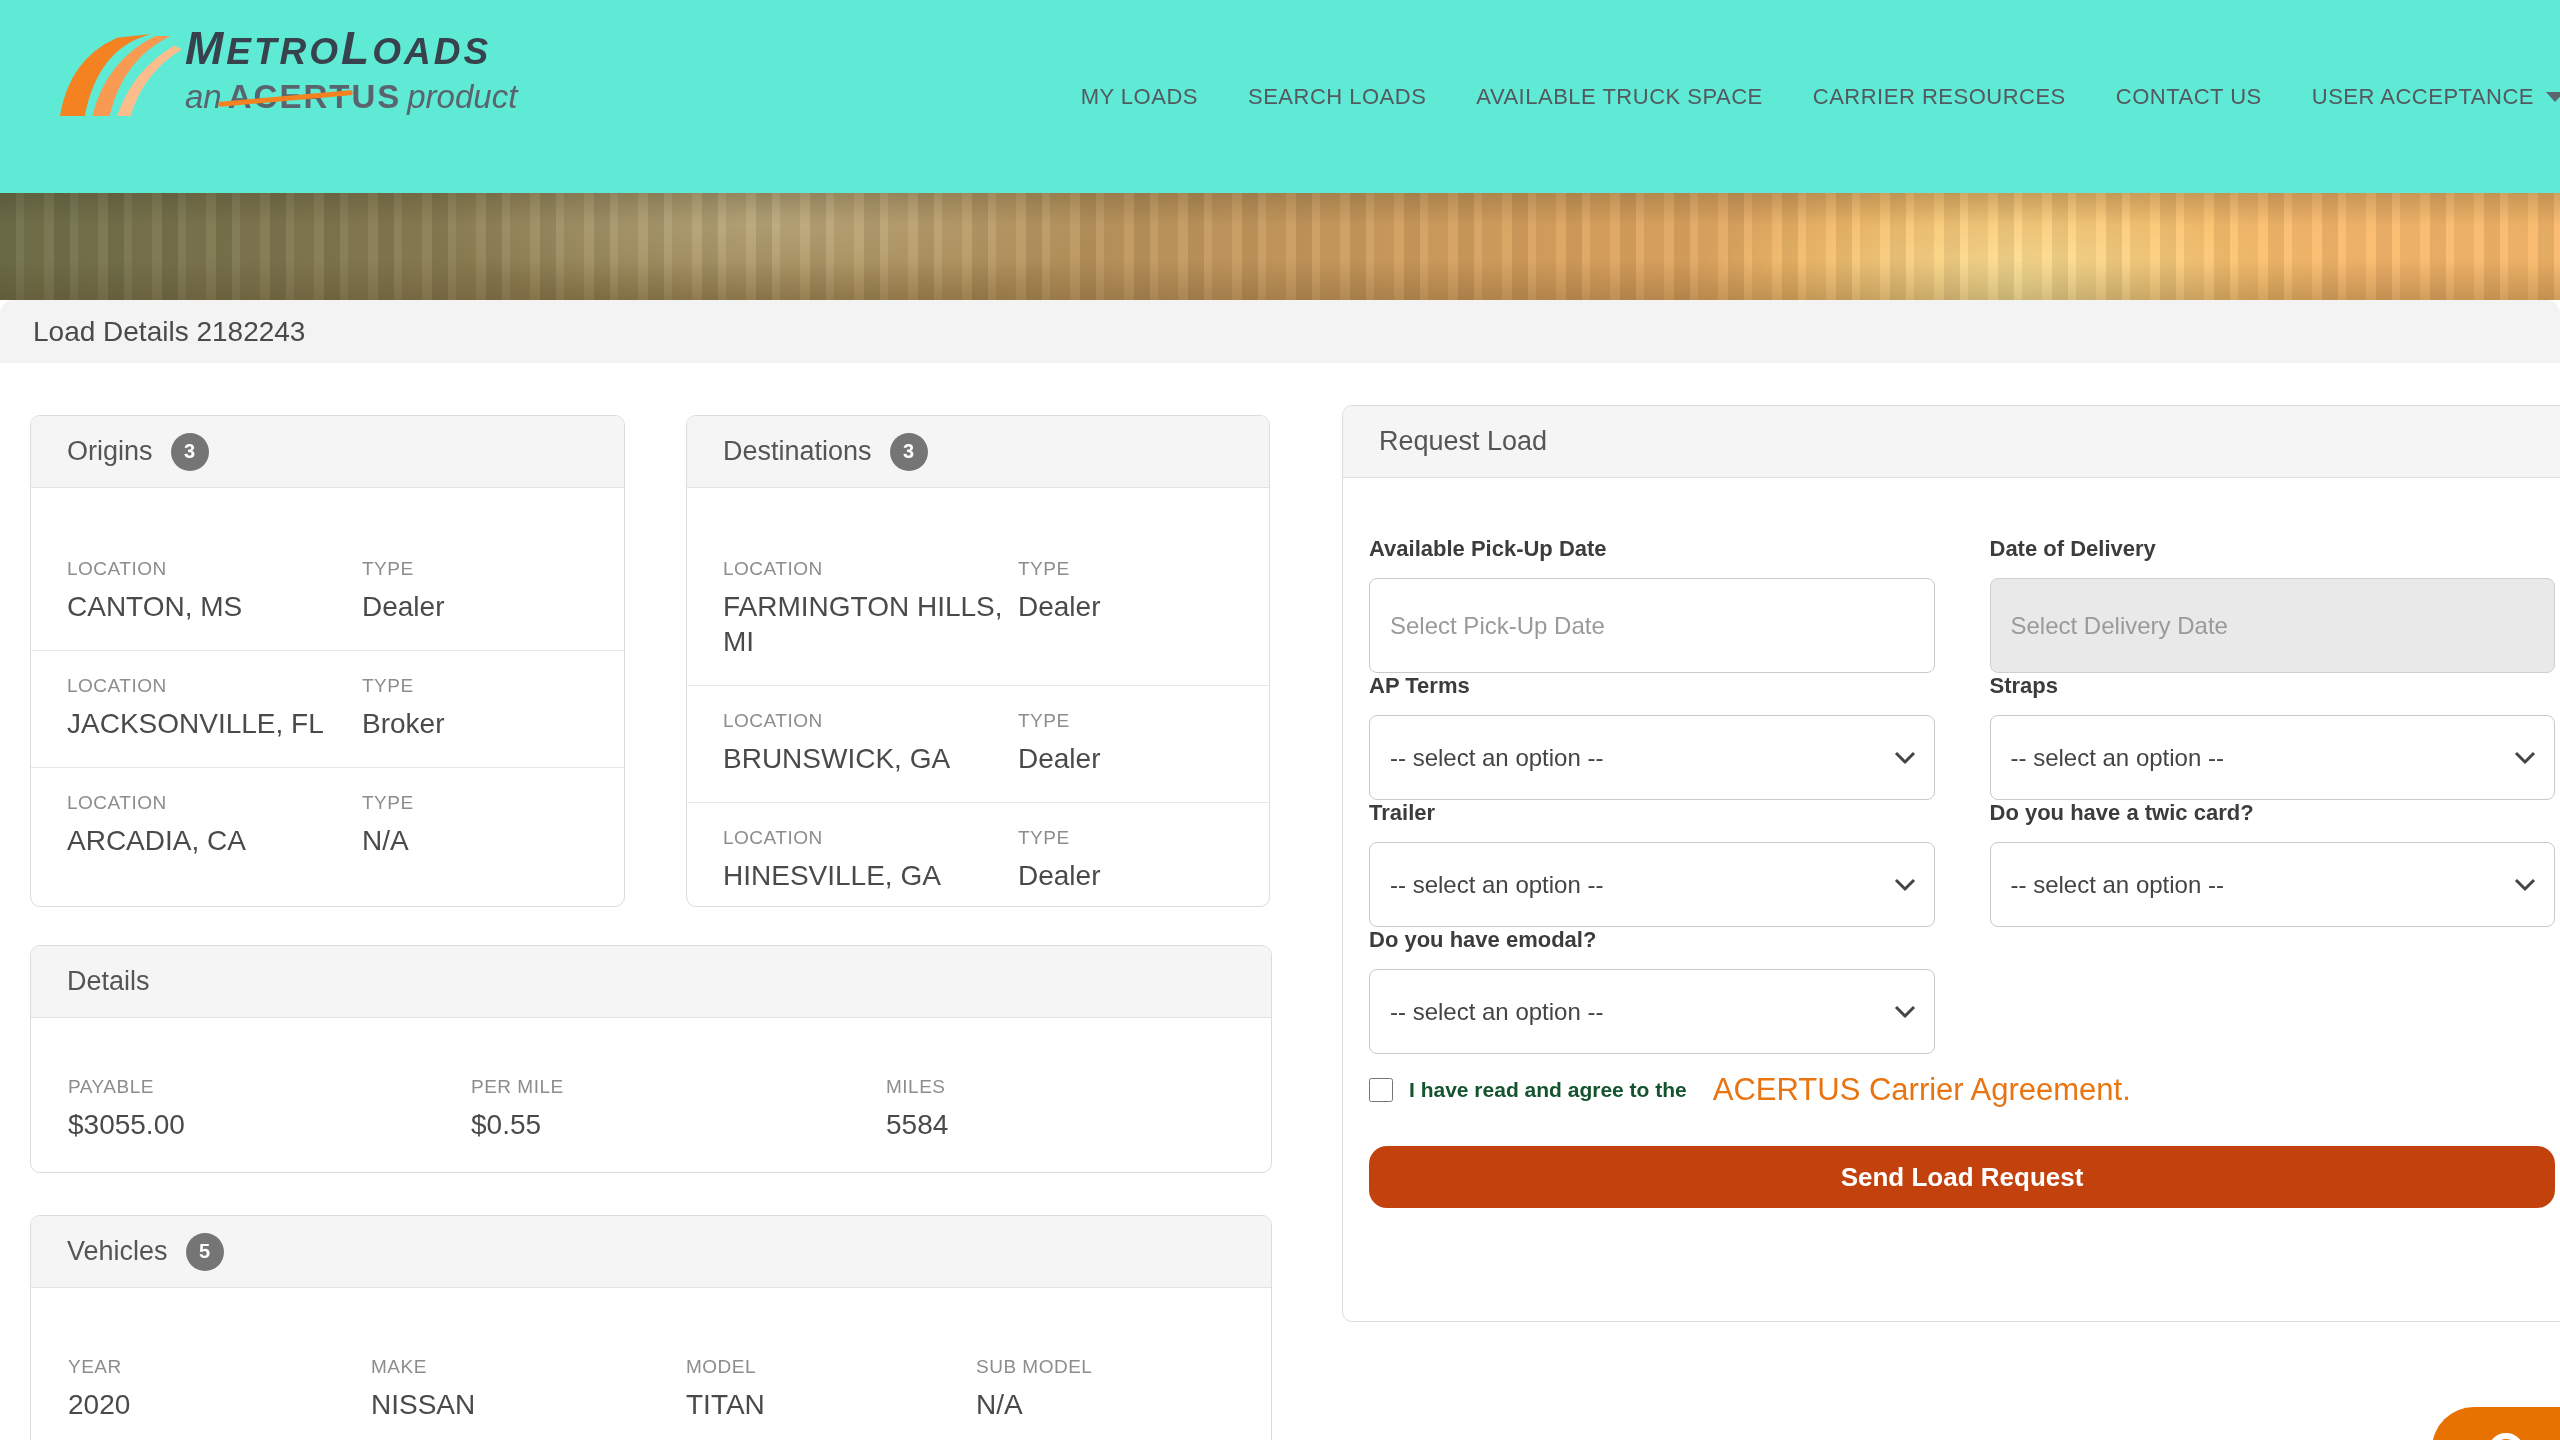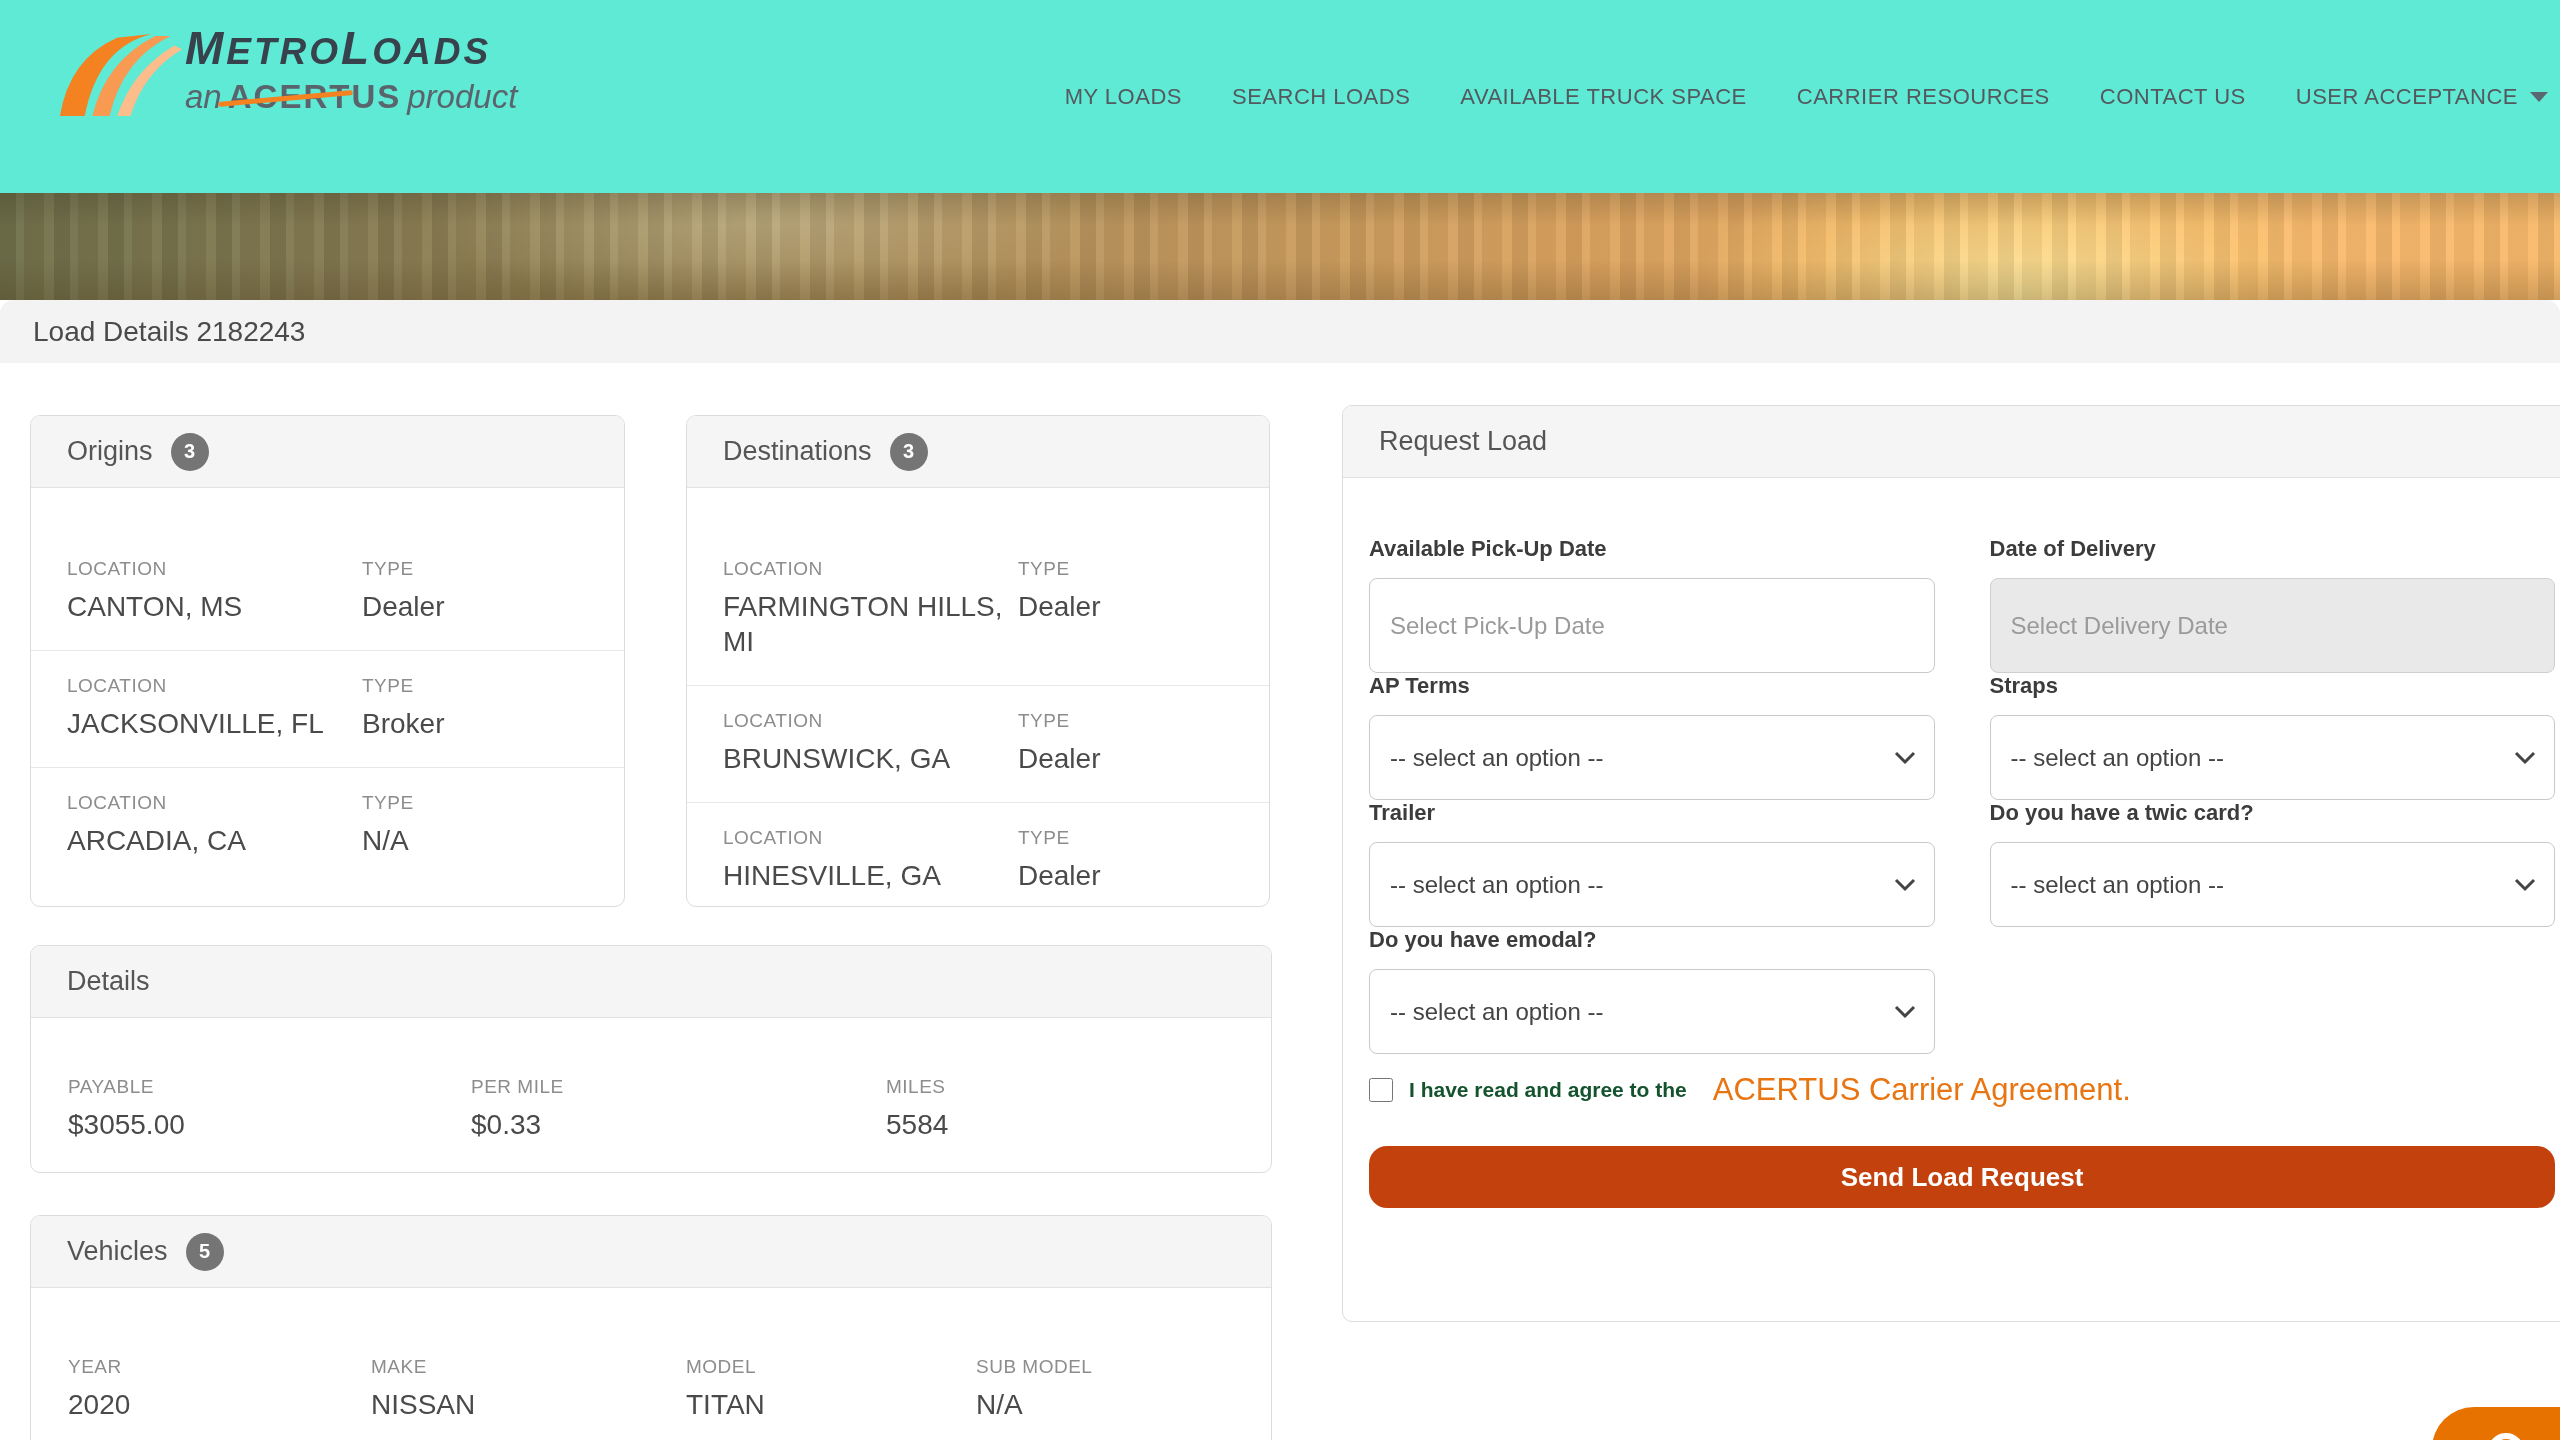--- a/index.html
+++ b/index.html
@@ -17,21 +17,21 @@
     font-size: 46px; letter-spacing: 3px; line-height: 1.05; white-space: nowrap; }
   .brand-line .sc { font-size: 37px; }
   .tagline { margin-top: 6px; font-size: 33px; color: #5a646d; white-space: nowrap; }
   .tagline em { font-style: italic; font-weight: 400; }
   .tagline .acertus { position: relative; font-style: normal; font-weight: 600;
     letter-spacing: 2px; margin: 0 6px; display: inline-block; }
   .tagline .acertus .strike { position: absolute; left: -10px; width: 78%; top: 46%;
     height: 5px; background: #f58220; border-radius: 3px; transform: rotate(-5deg); }
 
   .nav { position: absolute; right: 0; top: 0; height: 193px; display: flex;
-    align-items: center; gap: 50px; padding-right: 20px; }
+    align-items: center; gap: 50px; padding-right: 4px; }
   .nav-item { font-size: 22px; color: #54595f; letter-spacing: 0.5px;
     white-space: nowrap; cursor: pointer; display: flex; align-items: center; }
   .caret { width: 0; height: 0; border-left: 9px solid transparent;
     border-right: 9px solid transparent; border-top: 10px solid #5b6770;
     margin-left: 12px; margin-right: -8px; }
 
   
   .banner { position: absolute; left: 0; top: 193px; width: 2560px; height: 107px;
     background:
       radial-gradient(ellipse 420px 200px at 79% 95%, rgba(255,236,160,0.95), rgba(255,205,115,0.5) 55%, rgba(255,205,115,0) 78%),
@@ -231,21 +231,21 @@
     <div class="card-header">
       <span>Details</span>
     </div>
     <div class="details-body">
       <div>
           <div class="field-label">PAYABLE</div>
           <div class="field-value">$3055.00</div>
         </div>
       <div>
           <div class="field-label">PER MILE</div>
-          <div class="field-value">$0.33</div>
+          <div class="field-value">$0.55</div>
         </div>
       <div>
           <div class="field-label">MILES</div>
           <div class="field-value">5584</div>
         </div>
     </div>
   </section>
 
   <section class="card card-vehicles">
     <div class="card-header">

